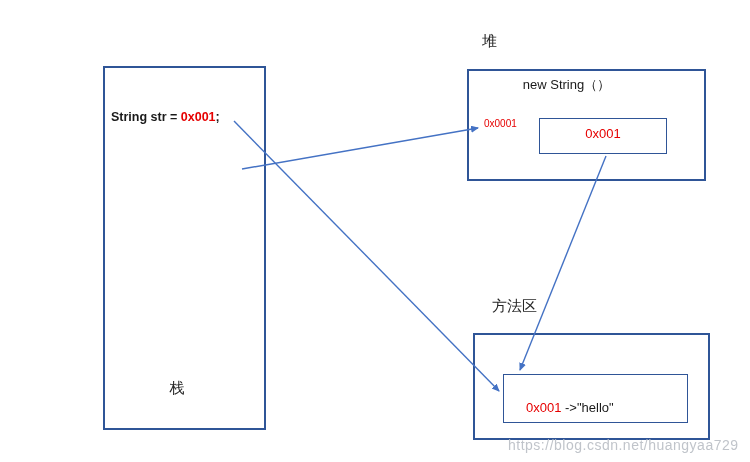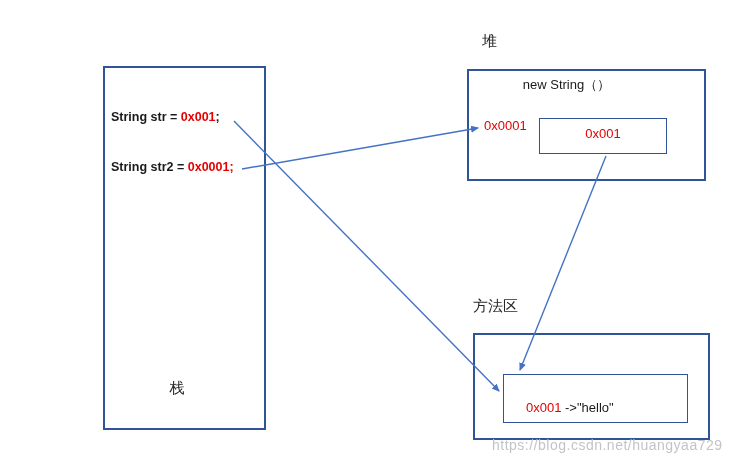--- a/index.html
+++ b/index.html
@@ -26,20 +26,21 @@
   .center{text-align:center;}
   .arrows{position:absolute;left:0;top:0;z-index:2;pointer-events:none;}
   .heap-title{font-size:13px;color:#1a1a1a;}
   .cell-value{font-size:13px;display:flex;align-items:center;justify-content:center;}
   .pool-entry{font-size:13px;color:#1a1a1a;}
   .watermark{
     font-size:14px;
     color:rgba(185,190,196,0.9);
     letter-spacing:0.5px;
     z-index:4;
+    margin-left:16px;
   }
 </style>
 </head>
 <body>
 
 <div class="canvas">
 
   <svg class="arrows" width="750" height="462" viewBox="0 0 750 462">
     <defs>
       <marker id="ah" markerWidth="9" markerHeight="8" refX="7" refY="3.5" orient="auto" markerUnits="userSpaceOnUse">
@@ -48,33 +49,30 @@
     </defs>
     <line x1="234" y1="121" x2="499" y2="391" stroke="#4472c4" stroke-width="1.4" marker-end="url(#ah)"></line>
     <line x1="242" y1="169" x2="478" y2="128" stroke="#4472c4" stroke-width="1.4" marker-end="url(#ah)"></line>
     <line x1="606" y1="156" x2="520" y2="370" stroke="#4472c4" stroke-width="1.4" marker-end="url(#ah)"></line>
   </svg>
 
   <div class="box" style="left:103px;top:66px;width:163px;height:364px;"></div>
   <div class="txt code" style="left:111px;top:110px;">
     <span>String str = </span><span class="red">0x001</span><span>;</span>
   </div>
-  <div class="txt code" style="left:111px;top:160px;">
-    <span>String str2 = </span><span class="red">0x0001;</span>
-  </div>
   <div class="txt cjk" style="left:177px;top:379px;transform:translateX(-50%);">栈</div>
 
   <div class="txt cjk" style="left:482px;top:32px;">堆</div>
   <div class="box" style="left:467px;top:69px;width:239px;height:112px;"></div>
   <div class="txt heap-title center" style="left:467px;top:77px;width:199px;">new String（）</div>
-  <div class="txt red" style="left:484px;top:118px;font-size:13px;">0x0001</div>
+  <div class="txt red" style="left:484px;top:118px;font-size:10px;">0x0001</div>
   <div class="box thin" style="left:539px;top:118px;width:128px;height:36px;"></div>
   <div class="txt red cell-value" style="left:539px;top:116px;width:128px;height:36px;">0x001</div>
 
-  <div class="txt cjk" style="left:473px;top:297px;">方法区</div>
+  <div class="txt cjk" style="left:492px;top:297px;">方法区</div>
   <div class="box" style="left:473px;top:333px;width:237px;height:107px;"></div>
   <div class="box thin" style="left:503px;top:374px;width:185px;height:49px;"></div>
   <div class="txt pool-entry" style="left:526px;top:400px;">
     <span class="red">0x001</span><span> -&gt;"hello"</span>
   </div>
 
   <div class="txt watermark" style="left:492px;top:437px;">https://blog.csdn.net/huangyaa729</div>
 
 </div>
 

